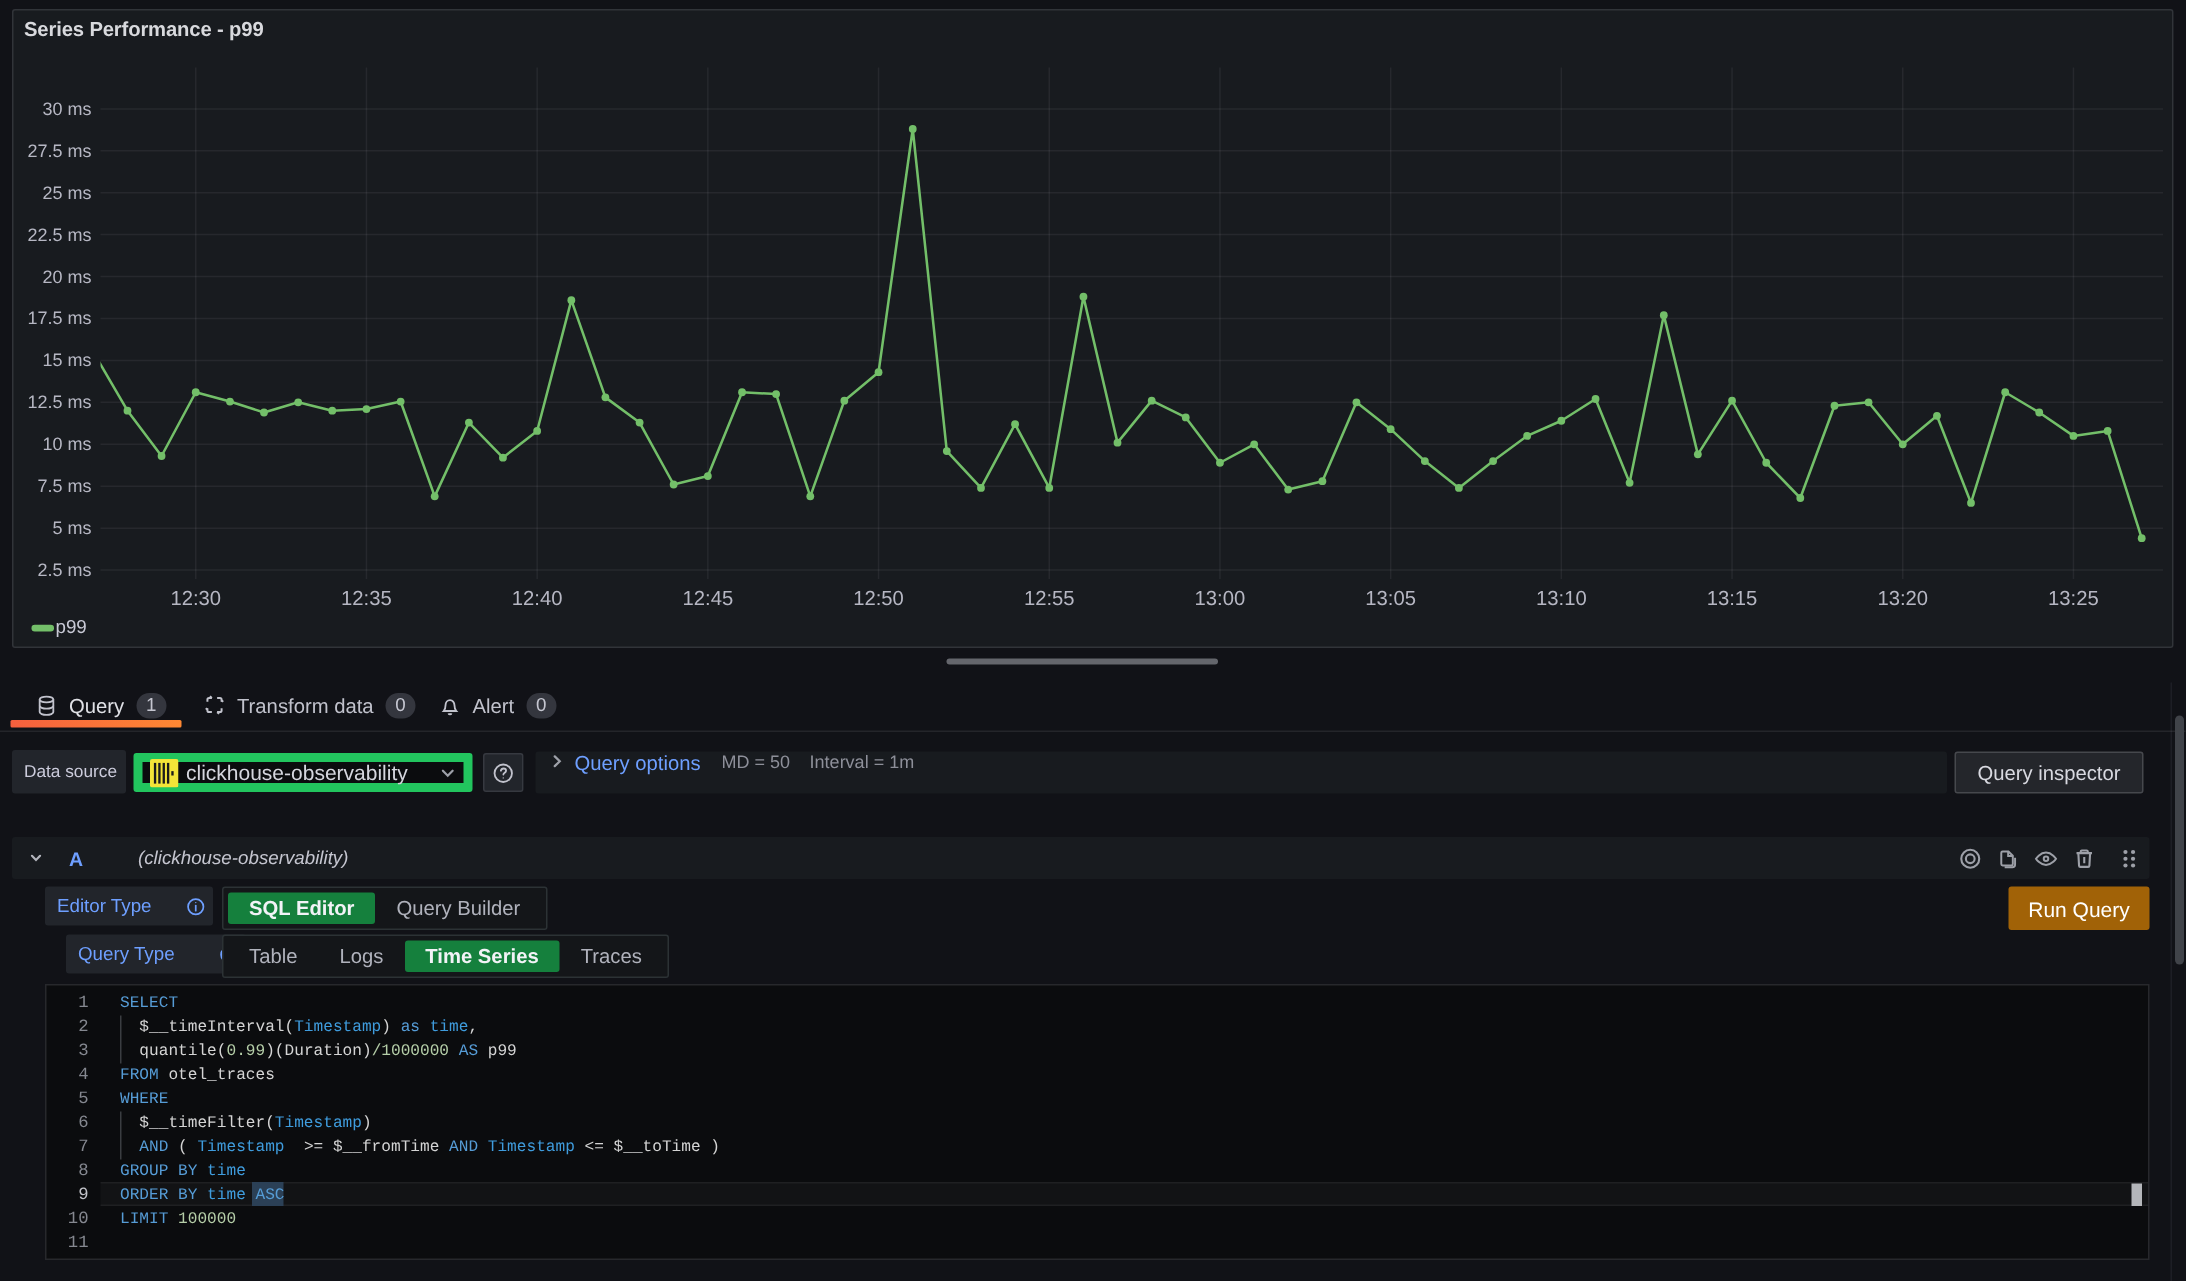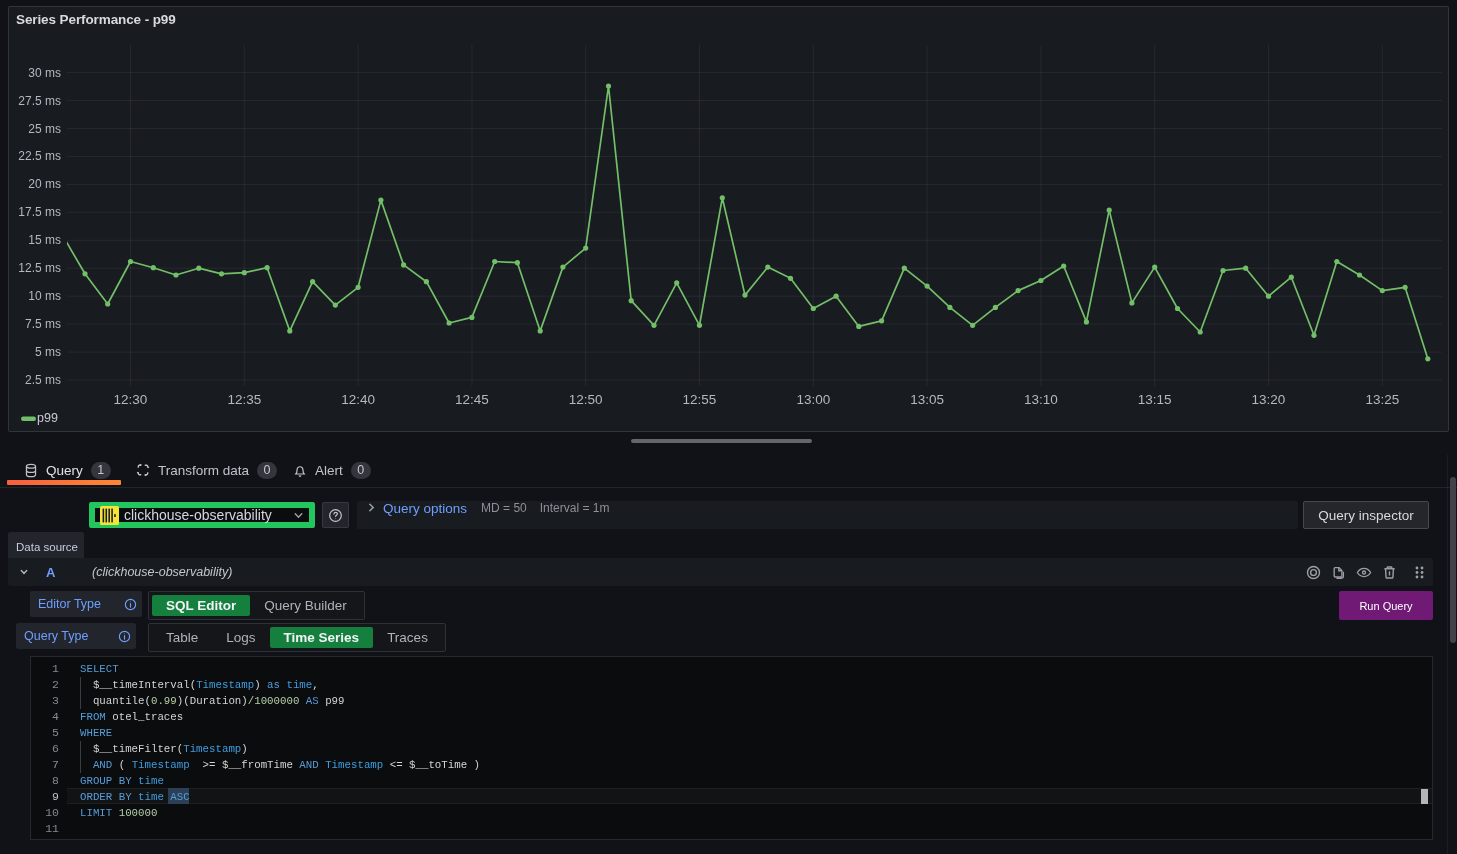--- a/index.html
+++ b/index.html
@@ -10,37 +10,37 @@
 #panel h2 { position:absolute; left:7px; top:5px; font-size:13.5px; font-weight:700; color:#d8d9dd; letter-spacing:-0.1px; }
 #splitter { position:absolute; left:631px; top:439px; width:181px; height:4px; background:#64666c; border-radius:2px; }
 
 #tabs { position:absolute; left:0; top:455px; width:1457px; height:33px; border-bottom:1px solid rgba(204,204,220,0.10); }
 .tab { position:absolute; top:2px; height:26px; display:flex; align-items:center; gap:8px; font-size:13.5px; color:#c1c2cc; }
 .tab .ic { display:flex; }
 .badge { background:#34363e; color:#c5c6d0; font-size:12.5px; border-radius:9px; padding:1.5px 6.5px; line-height:14px; }
 #tabline { position:absolute; left:7px; top:480px; width:114px; height:5px; border-radius:1px; background:linear-gradient(90deg,#f55f3e,#ff8833); }
 
 .lblbox { position:absolute; background:#22252b; border-radius:2px; display:flex; align-items:center; padding:0 8px; font-size:11.5px; font-weight:500; white-space:nowrap; }
-#dsrow .fieldlbl { color:#ccccdc;margin-top:32px; }
+#dsrow .fieldlbl { color:#ccccdc; }
 #dsdrop { position:absolute; left:89px; top:502px; width:226px; height:26px; background:#0b0c0e; border:6px solid #22c55e; border-radius:2px; display:flex; align-items:center; }
 #dsdrop .nm { font-size:14px; color:#d5d6de; margin-left:5px; }
 #helpbtn { position:absolute; left:322px; top:502px; width:27px; height:26px; background:#22252b; border:1px solid rgba(204,204,220,0.12); border-radius:2px; display:flex; align-items:center; justify-content:center; }
 #qopts { position:absolute; left:357px; top:501px; width:941px; height:28px; background:#181b1f; border-radius:2px; display:flex; align-items:flex-start; }
 #qinspect { position:absolute; left:1303px; top:501px; width:126px; height:28px; background:#24262b; border:1px solid #46484d; border-radius:2px; display:flex; align-items:center; justify-content:center; font-size:13.5px; font-weight:500; color:#d8d9e0; }
 
 #arow { position:absolute; left:8px; top:558px; width:1425px; height:28px; background:#181b1f; border-radius:2px; }
 #arow .a { position:absolute; left:38px; top:7px; font-size:13px; font-weight:600; color:#6e9fff; }
 #arow .ds { position:absolute; left:84px; top:7px; font-size:12.5px; font-style:italic; color:#c5c6d0; }
 .aicons { position:absolute; top:0; height:28px; display:flex; align-items:center; color:#9da0a8; }
 
 .fldlbl { color:#6e9fff !important; font-size:12.5px !important; padding-right:5px !important; }
 .radiogrp { position:absolute; background:#141619; border:1px solid #2c3235; border-radius:2px; display:flex; align-items:stretch; padding:3px; }
 .radiogrp .opt { display:flex; align-items:center; padding:0 14px; font-size:13.5px; color:#b0b2bc; border-radius:2px; }
 .radiogrp .sel { background:#15803d; color:#f2f3f7; font-weight:700; font-size:13.5px; }
-#runq { position:absolute; left:1339px; top:591px; width:94px; height:29px; background:#701a75; border-radius:2px; display:flex; align-items:center; justify-content:center; font-size:11px; font-weight:500; color:#ffffff; }
+#runq { position:absolute; left:1339px; top:591px; width:94px; height:29px; background:#a16207; border-radius:2px; display:flex; align-items:center; justify-content:center; font-size:14px; font-weight:500; color:#ffffff; }
 
 #sqled { position:absolute; left:30px; top:656px; width:1403px; height:184px; background:#0b0c0e; border:1px solid rgba(204,204,220,0.15); overflow:hidden; }
 #sqled pre { position:absolute; left:0; top:4px; font-family:"Liberation Mono", monospace; font-size:10.75px; line-height:16px; }
 #lnums { width:28px; text-align:right; color:#858890; font-size:11.5px !important; }
 #code { left:49px !important; color:#d4d4d4; }
 .kw { color:#569cd6; }
 .ty { color:#3f9cdd; }
 .nu { color:#b5cea8; }
 #curline { position:absolute; left:36px; top:131px; width:1366px; height:16px; background:rgba(255,255,255,0.03); border-top:1px solid rgba(255,255,255,0.06); border-bottom:1px solid rgba(255,255,255,0.06); }
 #selasc { position:absolute; background:#264f78; }
@@ -305,21 +305,21 @@
       <circle cx="8" cy="8" r="6.3"></circle>
       <path d="M8 7v4.2" stroke-linecap="round"></path>
       <circle cx="8" cy="4.6" r="0.6" fill="#6e9fff" stroke="none"></circle>
     </svg></div>
 <div class="radiogrp" style="left:148px; top:591px; height:29px;">
   <div class="opt sel">SQL Editor</div>
   <div class="opt">Query Builder</div>
 </div>
 <div id="runq">Run Query</div>
 
-<div class="lblbox fldlbl" style="left:16px; top:623px; width:120px; height:26px; justify-content:space-between;text-align:right;">Query Type <svg width="13" height="13" viewBox="0 0 16 16" fill="none" stroke="#6e9fff" stroke-width="1.4">
+<div class="lblbox fldlbl" style="left:44px; top:623px; width:120px; height:26px; justify-content:space-between;text-align:right;">Query Type <svg width="13" height="13" viewBox="0 0 16 16" fill="none" stroke="#6e9fff" stroke-width="1.4">
       <circle cx="8" cy="8" r="6.3"></circle>
       <path d="M8 7v4.2" stroke-linecap="round"></path>
       <circle cx="8" cy="4.6" r="0.6" fill="#6e9fff" stroke="none"></circle>
     </svg></div>
 <div class="radiogrp" style="left:148px; top:623px; height:29px;">
   <div class="opt">Table</div>
   <div class="opt">Logs</div>
   <div class="opt sel">Time Series</div>
   <div class="opt">Traces</div>
 </div>

